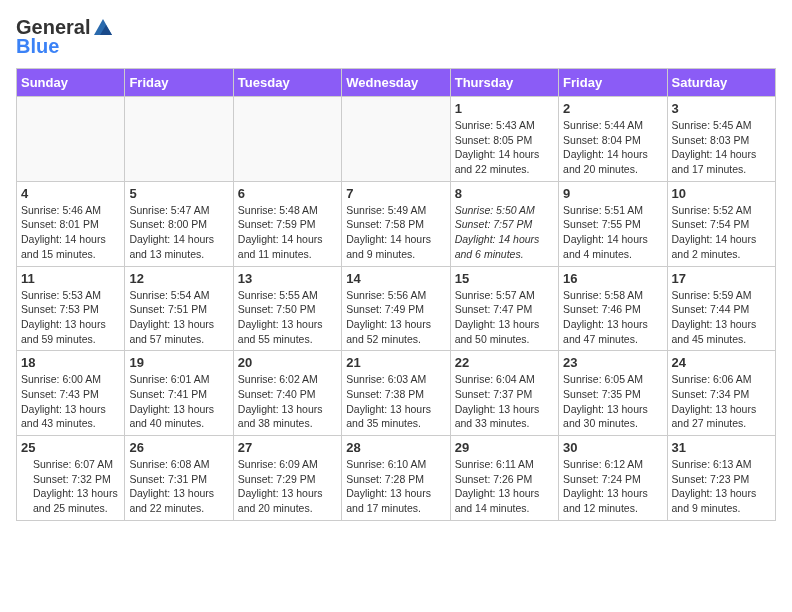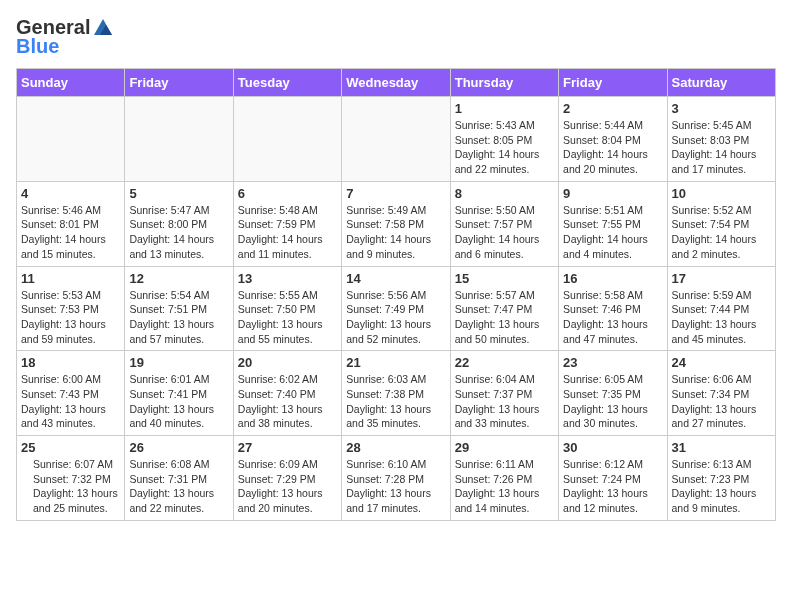--- a/index.html
+++ b/index.html
@@ -152,21 +152,21 @@
         </td>
         <td>
           <div class="day-number">7</div>
           <div class="day-info" style="white-space: pre-line;">Sunrise: 5:49 AM
 Sunset: 7:58 PM
 Daylight: 14 hours
 and 9 minutes.</div>
         </td>
         <td>
           <div class="day-number">8</div>
-          <div class="day-info" style="white-space: pre-line;">Sunrise: 5:50 AM
+          <div class="day-info" style="white-space: pre-line; font-style: italic;">Sunrise: 5:50 AM
 Sunset: 7:57 PM
 Daylight: 14 hours
 and 6 minutes.</div>
         </td>
         <td>
           <div class="day-number">9</div>
           <div class="day-info" style="white-space: pre-line;">Sunrise: 5:51 AM
 Sunset: 7:55 PM
 Daylight: 14 hours
 and 4 minutes.</div>

